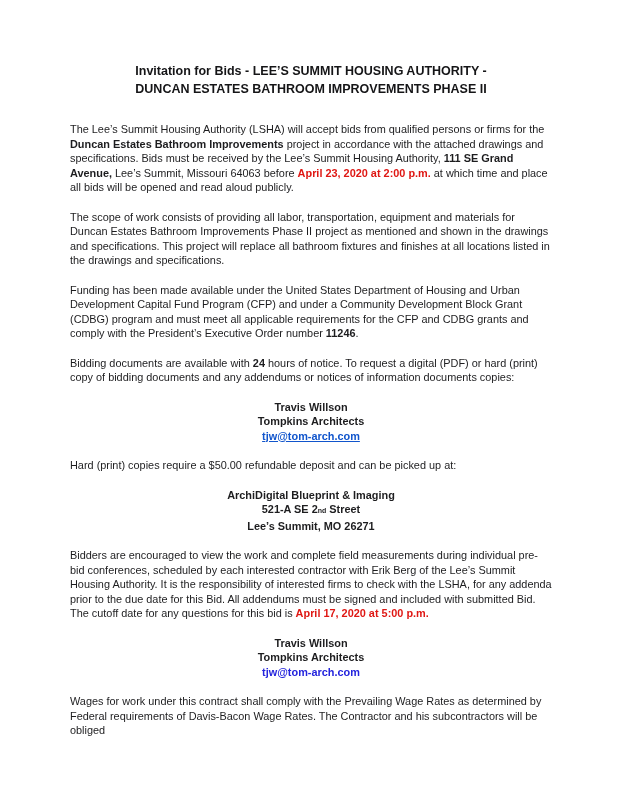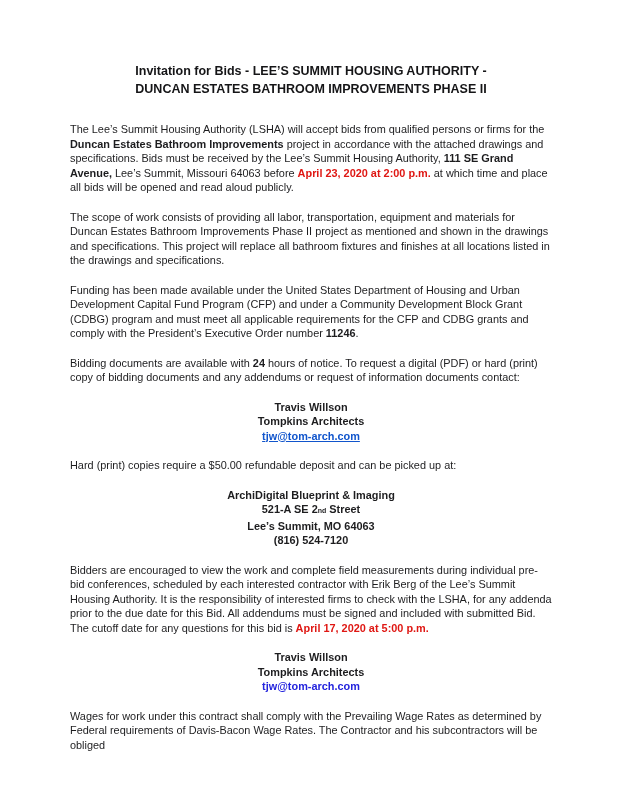--- a/index.html
+++ b/index.html
@@ -73,36 +73,35 @@
     <span>The Lee’s Summit Housing Authority (LSHA) will accept bids from qualified persons or firms for the </span><span class="b">Duncan Estates Bathroom Improvements</span><span> project in accordance with the attached drawings and specifications. Bids must be received by the Lee’s Summit Housing Authority, </span><span class="b">111 SE Grand Avenue,</span><span> Lee’s Summit, Missouri 64063 before </span><span class="red">April 23, 2020 at 2:00 p.m.</span><span> at which time and place all bids will be opened and read aloud publicly.</span>
   </p>
 
   <p class="para">The scope of work consists of providing all labor, transportation, equipment and materials for Duncan Estates Bathroom Improvements Phase II project as mentioned and shown in the drawings and specifications. This project will replace all bathroom fixtures and finishes at all locations listed in the drawings and specifications.</p>
 
   <p class="para">
     <span>Funding has been made available under the United States Department of Housing and Urban Development Capital Fund Program (CFP) and under a Community Development Block Grant (CDBG) program and must meet all applicable requirements for the CFP and CDBG grants and comply with the President’s Executive Order number </span><span class="b">11246</span><span>.</span>
   </p>
 
   <p class="para">
-    <span>Bidding documents are available with </span><span class="b">24</span><span> hours of notice. To request a digital (PDF) or hard (print) copy of bidding documents and any addendums or request of information documents contact:</span>
+    <span>Bidding documents are available with </span><span class="b">24</span><span> hours of notice. To request a digital (PDF) or hard (print) copy of bidding documents and any addendums or notices of information documents copies:</span>
   </p>
 
   <div class="center-block">
     <span class="line b">Travis Willson</span>
     <span class="line b">Tompkins Architects</span>
     <span class="line"><a class="email-underlined">tjw@tom-arch.com</a></span>
   </div>
 
   <p class="para">Hard (print) copies require a $50.00 refundable deposit and can be picked up at:</p>
 
   <div class="center-block b">
     <span class="line">ArchiDigital Blueprint &amp; Imaging</span>
     <span class="line"><span>521-A SE 2</span><span class="ord">nd</span><span> Street</span></span>
-    <span class="line">Lee’s Summit, MO 64063</span>
-    <span class="line">(816) 524-7120</span>
+    <span class="line">Lee’s Summit, MO 26271</span>
   </div>
 
   <p class="para">
     <span>Bidders are encouraged to view the work and complete field measurements during individual pre-bid conferences, scheduled by each interested contractor with Erik Berg of the Lee’s Summit Housing Authority. It is the responsibility of interested firms to check with the LSHA, for any addenda prior to the due date for this Bid. All addendums must be signed and included with submitted Bid.</span><br>
     <span>The cutoff date for any questions for this bid is </span><span class="red">April 17, 2020 at 5:00 p.m.</span>
   </p>
 
 
   <div class="center-block">
     <span class="line b">Travis Willson</span>

